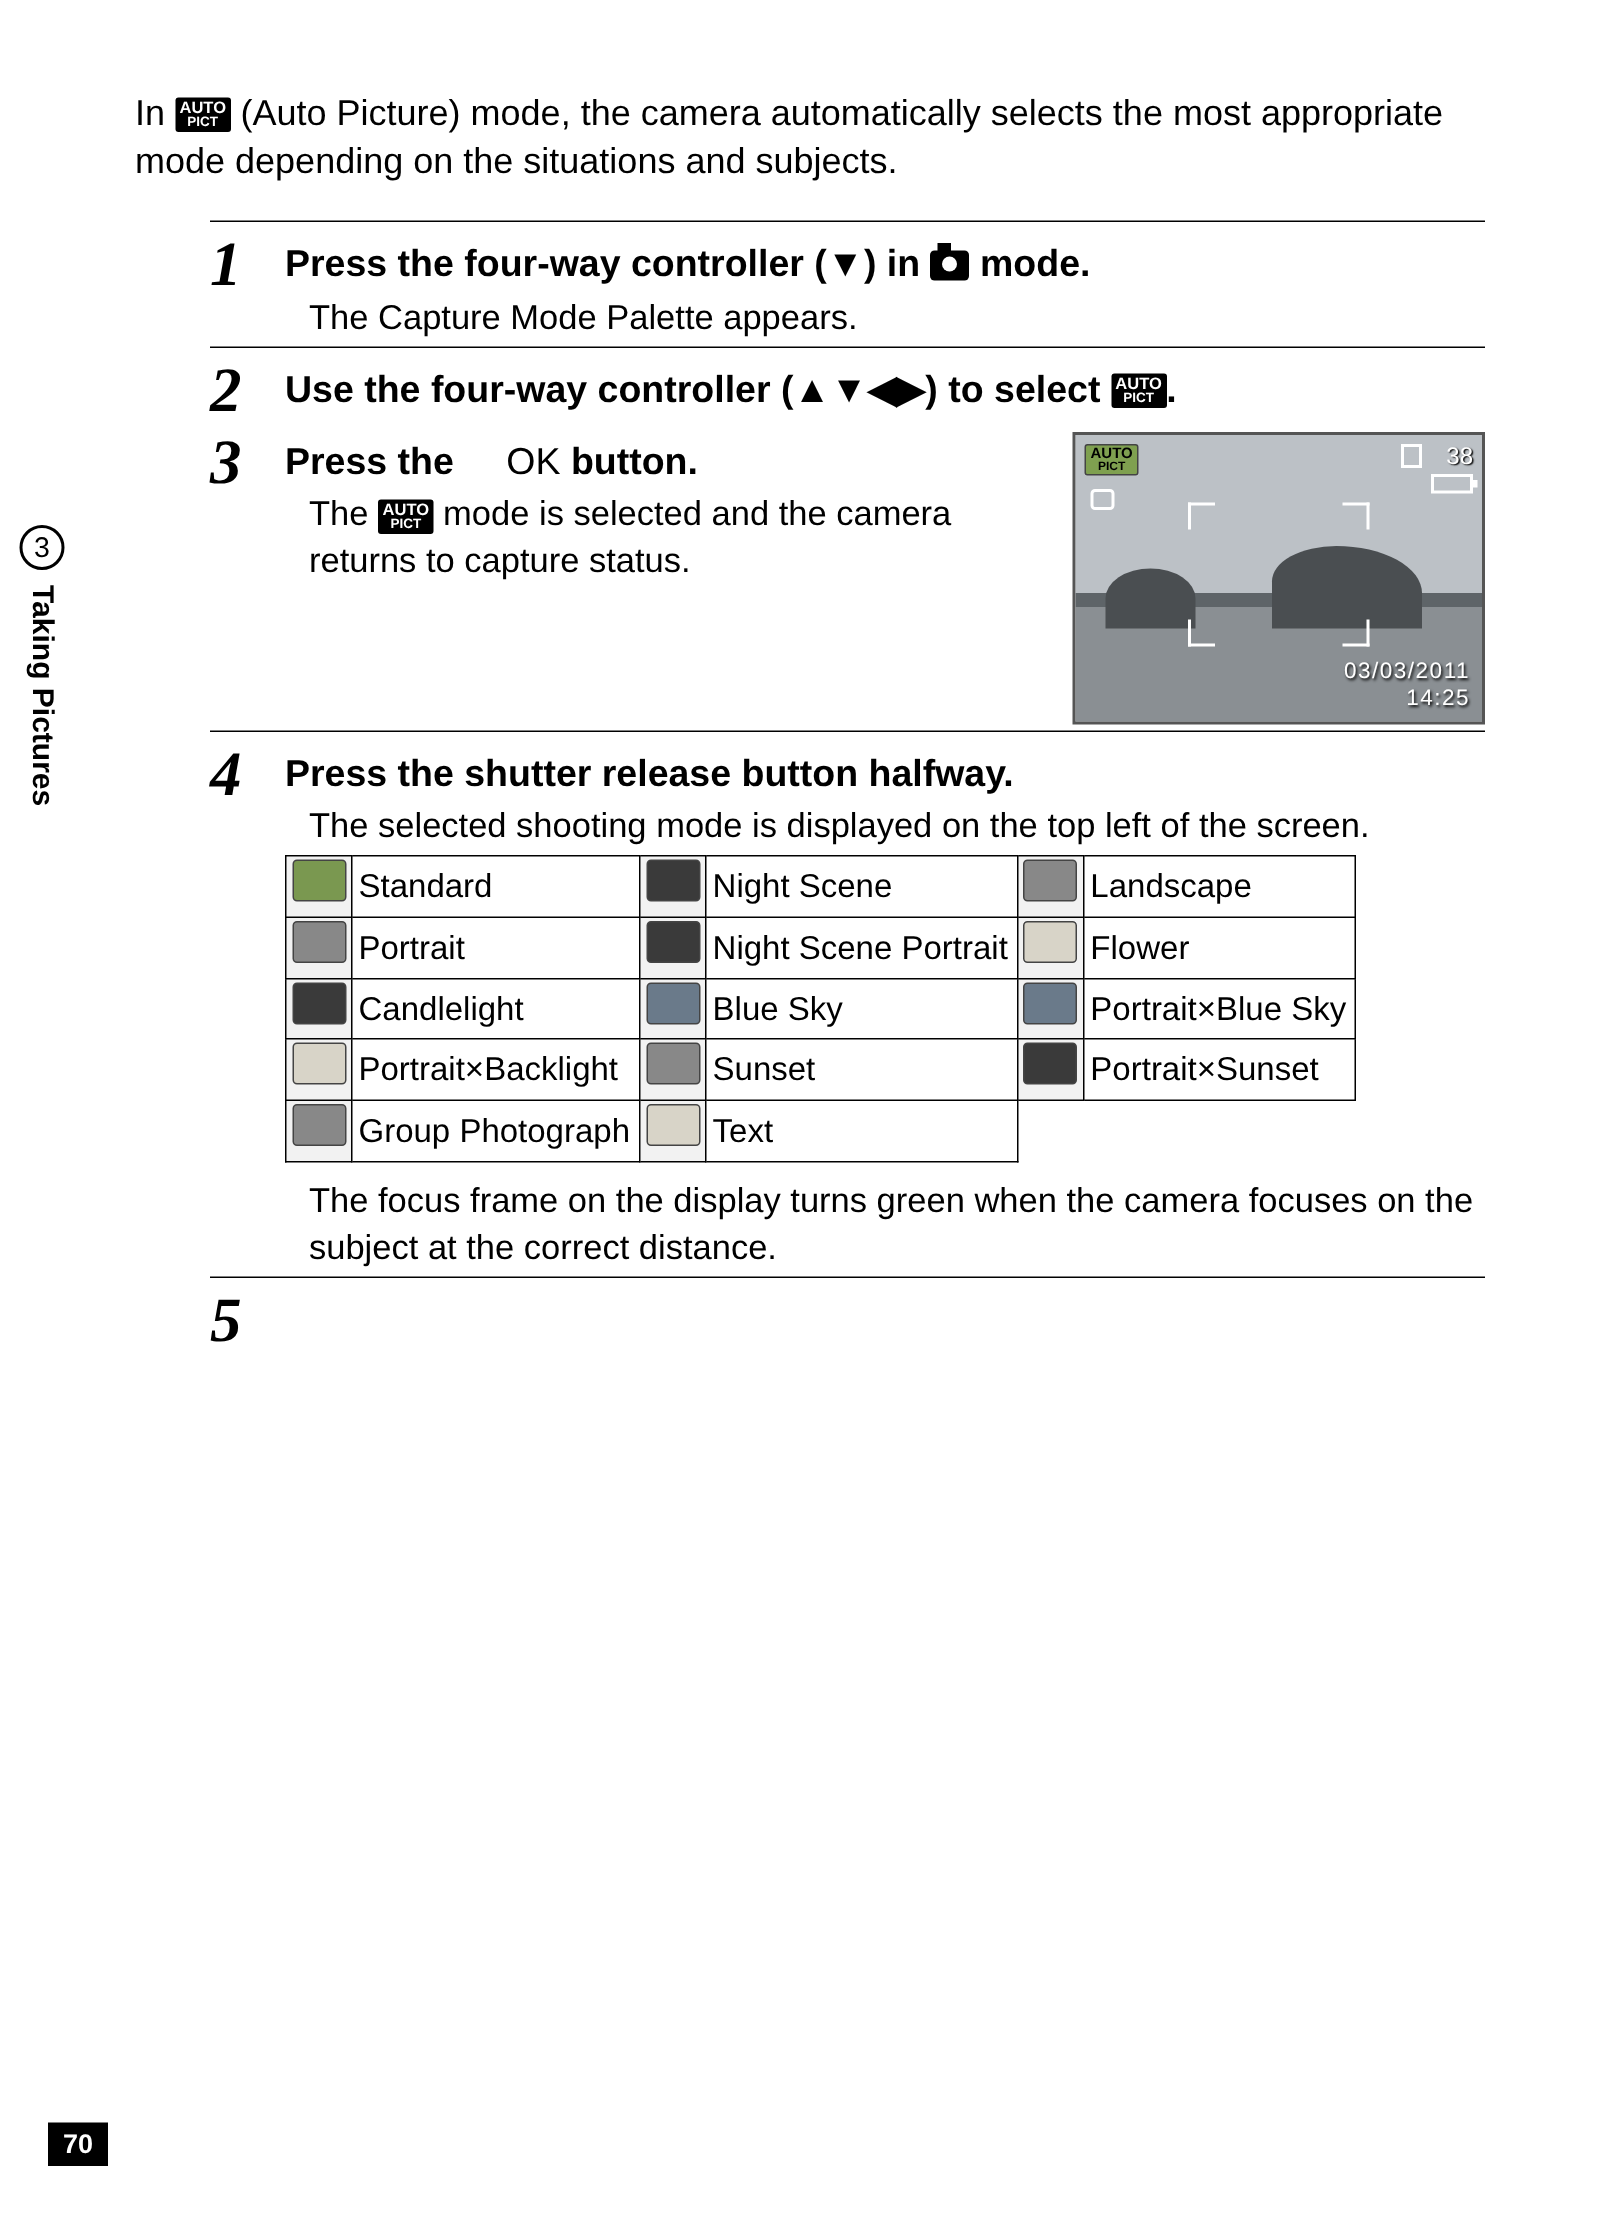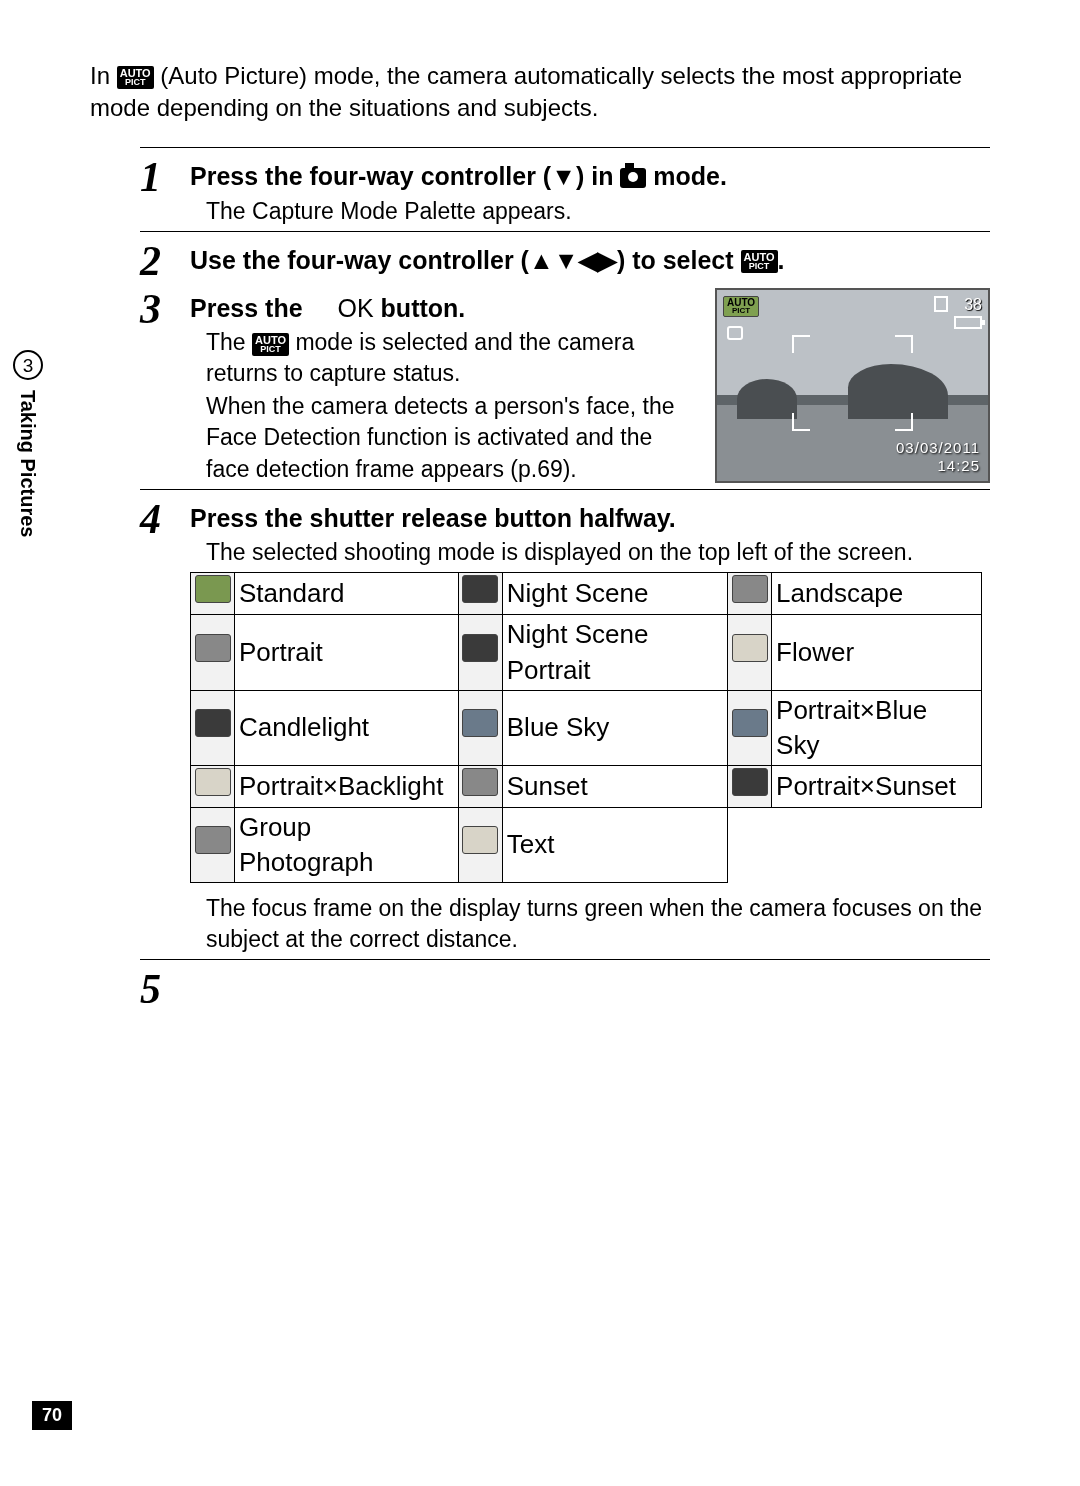--- a/index.html
+++ b/index.html
@@ -134,21 +134,21 @@
   .lcd .b-tr{top:45px;right:75px;border-left:none;border-bottom:none;}
   .lcd .b-bl{bottom:50px;left:75px;border-right:none;border-top:none;}
   .lcd .b-br{bottom:50px;right:75px;border-left:none;border-top:none;}
   .lcd .date{position:absolute;right:8px;bottom:22px;color:#fff;font-size:15px;text-shadow:1px 1px 2px #000;letter-spacing:1px;}
   .lcd .time{position:absolute;right:8px;bottom:4px;color:#fff;font-size:15px;text-shadow:1px 1px 2px #000;letter-spacing:1px;}
   .lcd .face{position:absolute;top:36px;left:10px;width:16px;height:14px;border:2px solid #fff;border-radius:3px;}
 
   .mode-table {
     border-collapse: collapse;
     margin: 4px 8px 10px 0;
-    font-size: 26px;
+    font-size: 22px;
   }
   .mode-table td {
     border: 1px solid #000;
     padding: 2px 6px 2px 4px;
     vertical-align: middle;
     height: 34px;
   }
   .mode-table td.iconcell {
     width: 44px; padding:2px; text-align:center;
     background:#f2f2f2;
@@ -175,21 +175,21 @@
     font-size:19px; text-align:center; line-height:27px; margin:0 auto 10px auto;
   }
   .side-text {
     writing-mode: vertical-rl;
     font-size: 20px; font-weight:bold;
     margin-left: 16px;
   }
   .page-num {
     position: absolute;
     left: 32px;
-    bottom: 56px;
+    bottom: 42px;
     background: #000; color:#fff;
     font-size:18px; font-weight:bold;
     padding: 4px 10px;
   }
 </style>
 </head>
 <body>
 
 <div class="sidebar">
   <div class="side-circle">3</div>
@@ -230,21 +230,20 @@
     <div class="step-num">3</div>
     <div class="step-body">
       <div class="step3-wrap">
         <div class="step3-text">
           <div class="step-head">
             <span>Press the </span><span class="ok-text">OK</span><span> button.</span>
           </div>
           <div class="step-desc">
             <span>The </span><span class="autopict-icon"><span>AUTO</span><span class="sub">PICT</span></span><span> mode is selected and the camera returns to capture status.</span>
           </div>
-          <div class="step-desc">When the camera detects a person's face, the Face Detection function is activated and the face detection frame appears (p.69).</div>
         </div>
         <div class="lcd">
           <div class="scene"></div>
           <div class="badge"><span>AUTO</span><span class="sub">PICT</span></div>
           <div class="face"></div>
           <div class="mem"></div>
           <div class="count">38</div>
           <div class="batt"></div>
           <span class="bracket b-tl"></span>
             <span class="bracket b-tr"></span>

